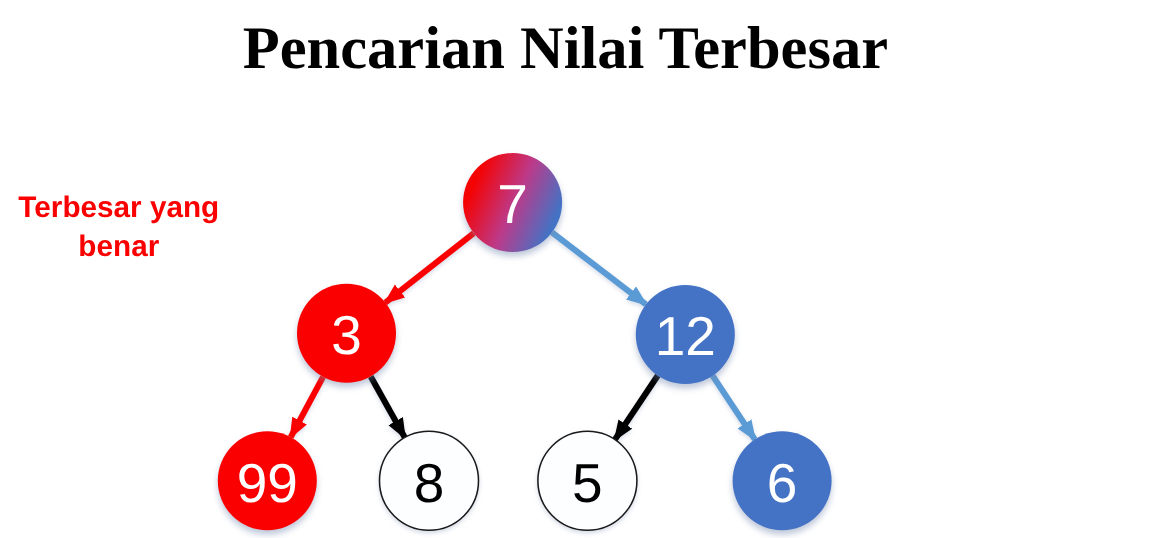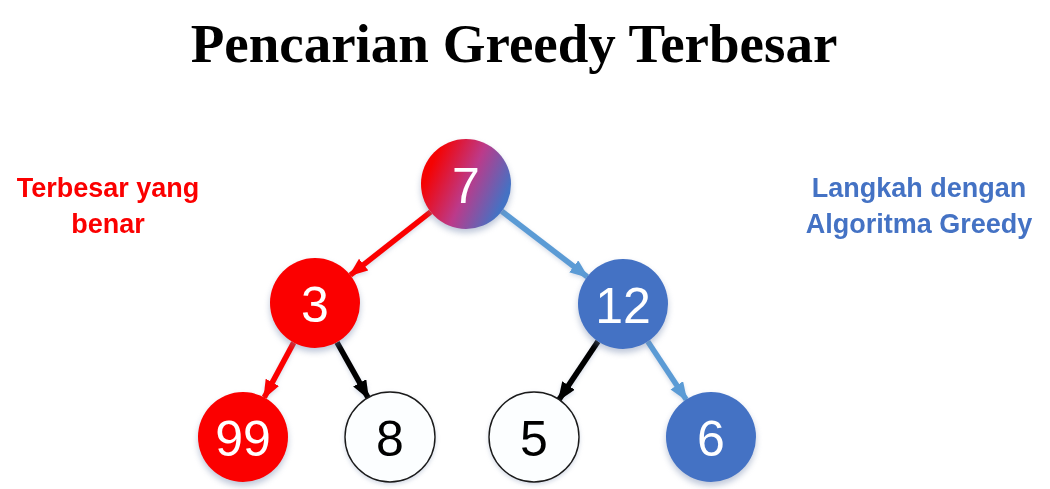--- a/index.html
+++ b/index.html
@@ -63,25 +63,24 @@
     font-family: "Liberation Sans", sans-serif;
     font-size: 50px;
     font-weight: 400;
   }
 </style>
 </head>
 <body>
 
 <div class="canvas">
 
-  <div class="slide-title">Pencarian Greedy Terbesar</div>
+  <div class="slide-title">Pencarian Nilai Terbesar</div>
 
   <div class="annotation annotation-left" style="color: rgb(251, 0, 0);">Terbesar yang benar</div>
 
-  <div class="annotation annotation-right" style="color: rgb(68, 114, 196);">Langkah dengan Algoritma Greedy</div>
 
   <svg class="tree-svg" width="1050" height="489" viewBox="0 0 1050 489">
     <defs>
         <linearGradient id="gradRB" x1="0" y1="0.28" x2="1" y2="0.72">
           <stop offset="0%" stop-color="#f50202"></stop>
           <stop offset="10%" stop-color="#f50202"></stop>
           <stop offset="52%" stop-color="#bc3a8a"></stop>
           <stop offset="92%" stop-color="#4472c4"></stop>
           <stop offset="100%" stop-color="#4472c4"></stop>
         </linearGradient>

